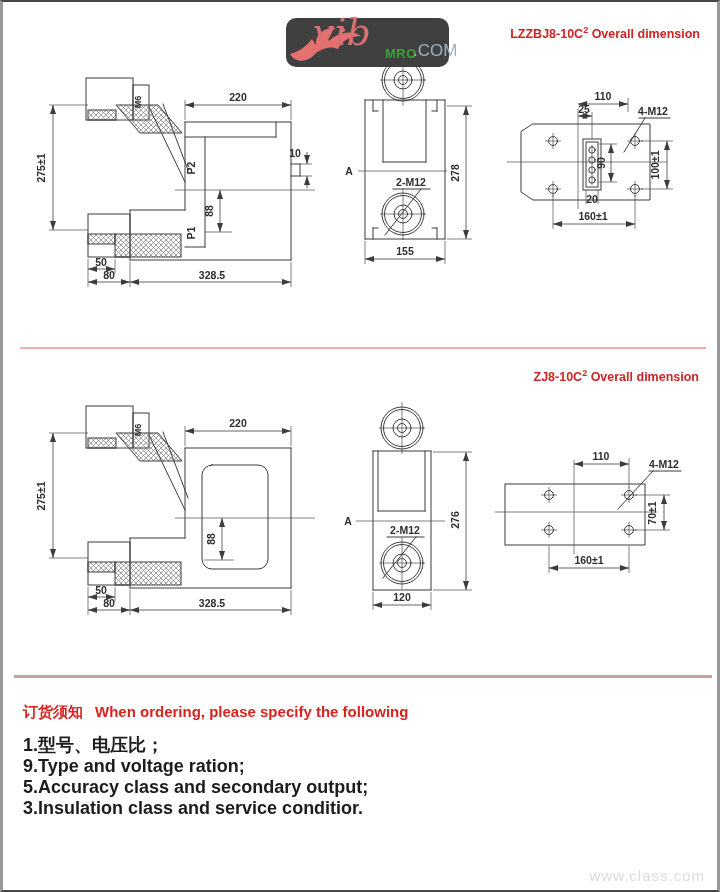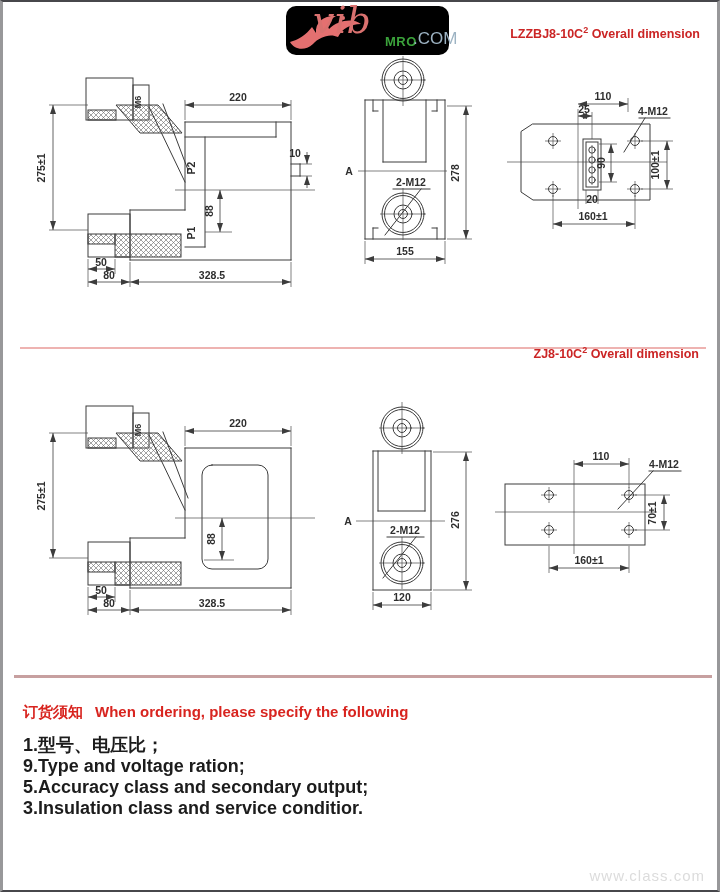--- a/index.html
+++ b/index.html
@@ -1,28 +1,28 @@
 <!DOCTYPE html>
 <html><head>
 <meta charset="utf-8">
 <style>
   html,body{margin:0;padding:0;background:#fff;}
   .page{position:relative;width:720px;height:892px;box-sizing:border-box;background:#fff;
         border-left:3px solid #98989a;border-right:3px solid #98989a;
         border-top:2px solid #47474b;border-bottom:2px solid #47474b;
         font-family:"Liberation Sans",sans-serif;overflow:hidden;}
   .abs{position:absolute;}
-  .logo{left:283px;top:4px;width:163px;height:49px;background:#000000;border-radius:10px;}
+  .logo{left:283px;top:16px;width:163px;height:49px;background:#404040;border-radius:10px;}
   .logo .vib{left:27px;top:-8px;font:italic 38px "DejaVu Serif",serif;color:#d9716f;}
   .logo .mro{left:99px;top:28px;font-weight:bold;font-size:13px;color:#3ba23b;letter-spacing:.5px;}
   .logo .com{left:127px;top:23px;font-size:17px;color:#9db3c3;}
   .sec-title{color:#cb2525;font-weight:bold;font-size:12.5px;white-space:nowrap;}
   .sec-title sup{font-size:9px;}
   .title1{right:17px;top:23px;}
-  .title2{right:18px;top:343px;}
+  .title2{right:18px;top:366px;}
   .divider1{left:17px;top:345px;width:686px;height:2px;background:#eeb3b1;}
   .divider2{left:11px;top:673px;width:698px;height:3px;background:#c7a0a0;}
   .ordering-heading{left:20px;top:701px;font-size:15px;font-weight:bold;color:#d8241f;white-space:nowrap;}
   .ordering-heading .en{margin-left:12px;margin-top:8px;}
   .ordering-items{left:20px;top:733px;font-size:18px;font-weight:bold;color:#1c1c1c;line-height:21px;white-space:nowrap;}
   .watermark{right:12px;top:865px;font-size:15px;color:#dcdcdc;letter-spacing:1px;}
   svg .geo{stroke:#3c3c3c;stroke-width:1;fill:none;stroke-linecap:square;}
   svg .thin{stroke:#4a4a4a;stroke-width:.7;fill:none;}
   svg .dim{stroke:#3c3c3c;stroke-width:.8;fill:none;}
   svg .hatchfill{fill:url(#hatch);stroke:#3c3c3c;stroke-width:1;}

